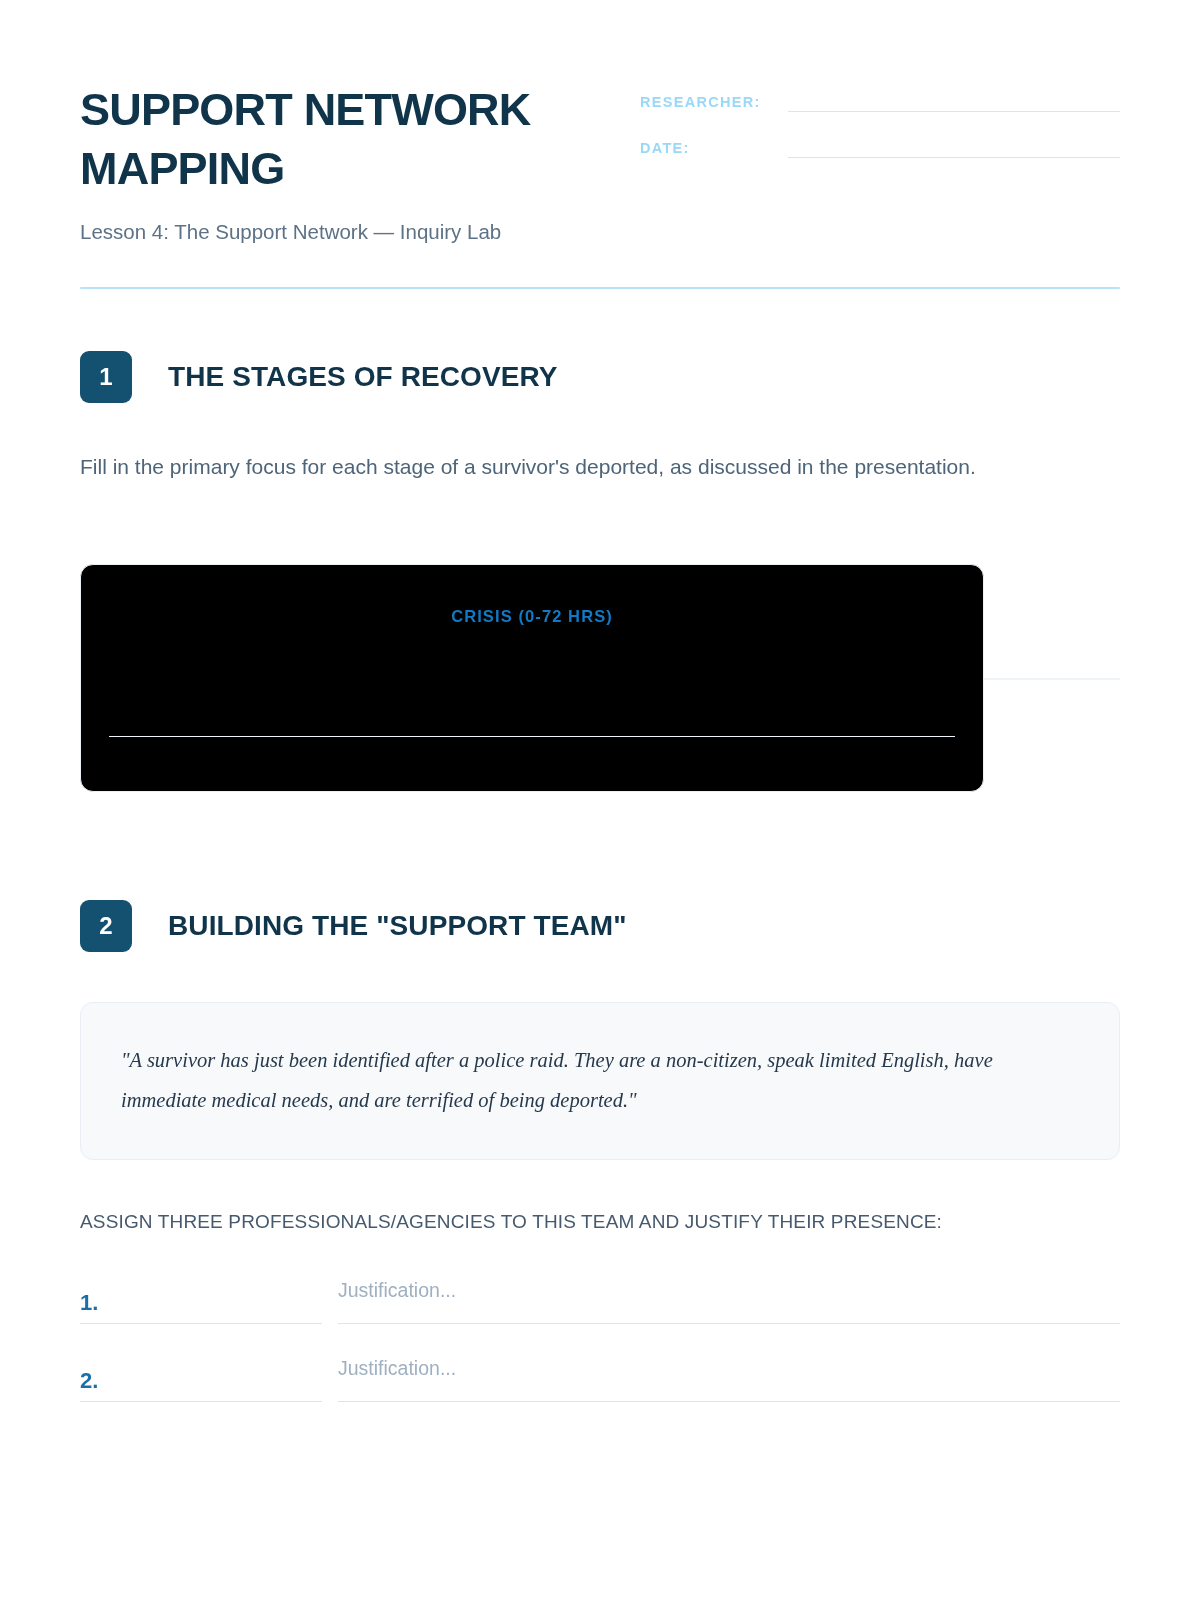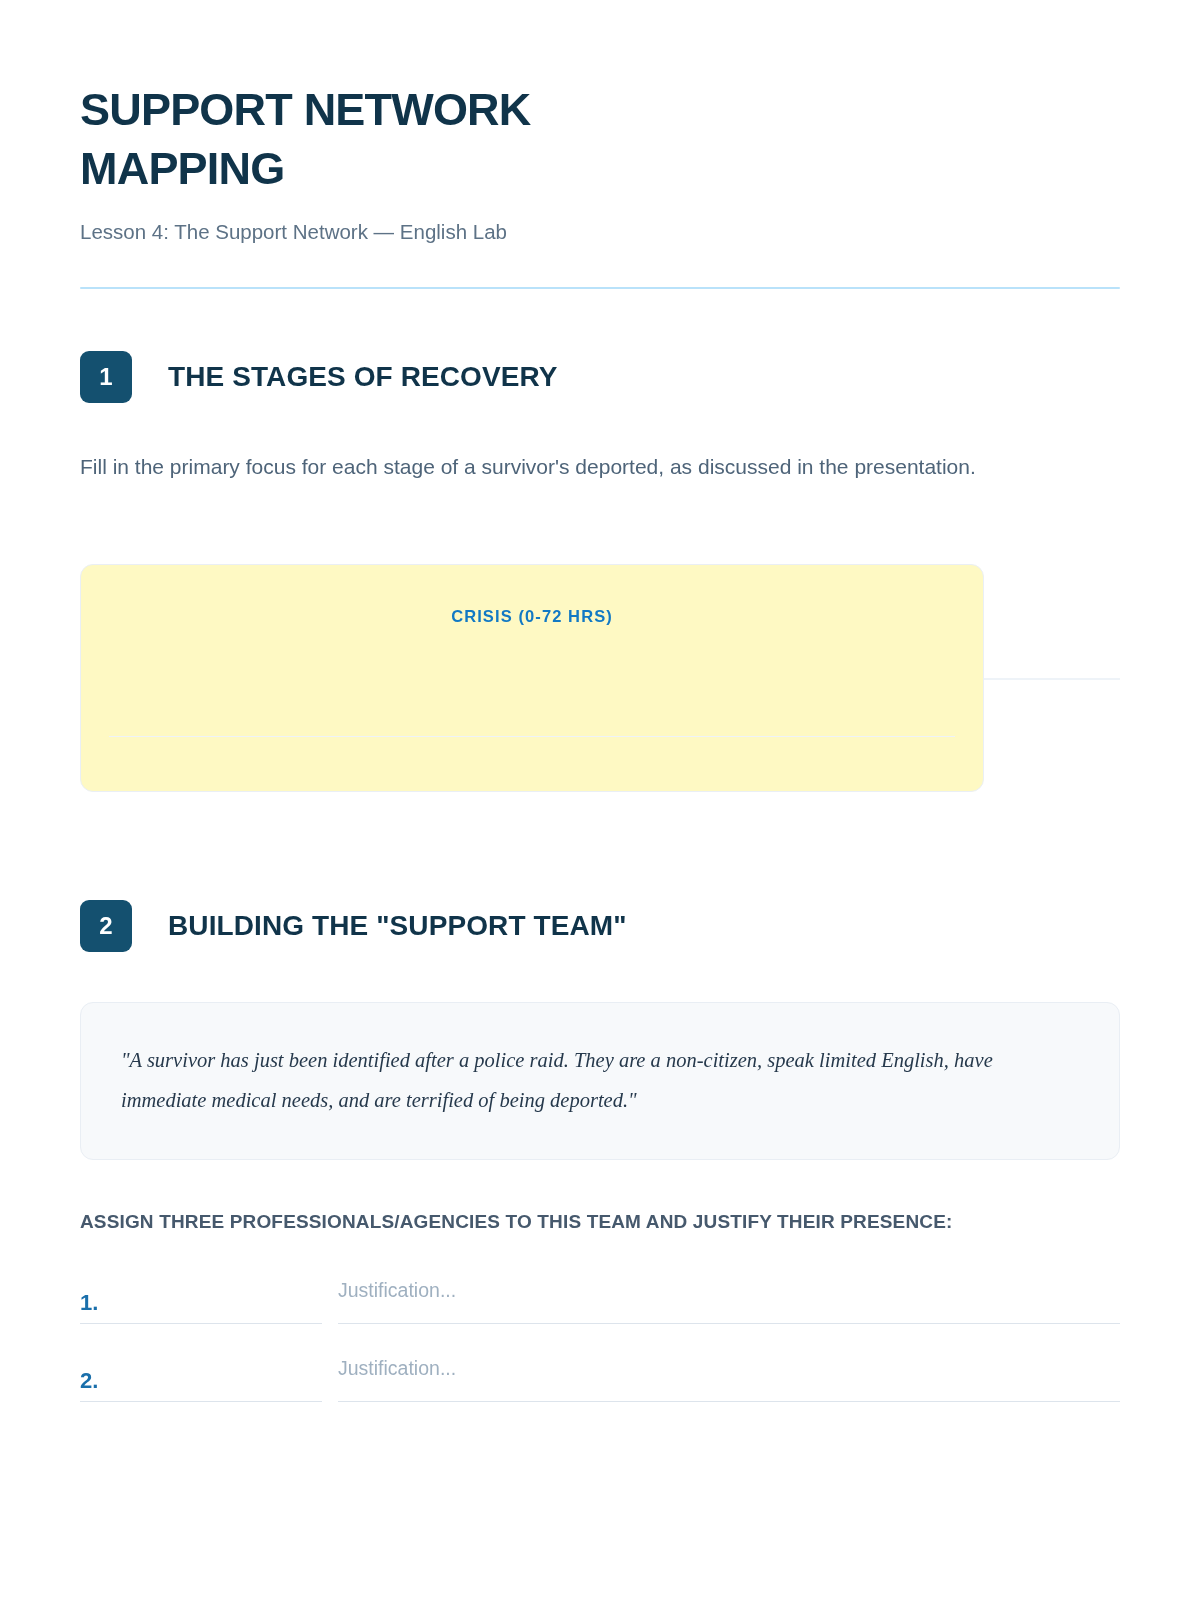--- a/index.html
+++ b/index.html
@@ -134,21 +134,21 @@
     display: flex;
     align-items: stretch;
     position: relative;
   }
 
   .stage-card {
     flex: 1;
     min-height: 228px;
     border: 1.6px solid #eaeff5;
     border-radius: 13px;
-    background: #fef9c3;
+    background: #000000;
     padding: 38px 28px 26px 28px;
     display: flex;
     flex-direction: column;
     position: relative;
     z-index: 2;
   }
 
   .stage-label {
     font-size: 16.5px;
     font-weight: 700;
@@ -195,21 +195,21 @@
     font-style: italic;
     font-size: 20.5px;
     line-height: 1.95;
     color: #26394c;
   }
 
   
   .assign-prompt {
     margin-top: 45px;
     font-size: 19px;
-    font-weight: 700;
+    font-weight: 400;
     letter-spacing: 0.15px;
     line-height: 1.75;
     color: #46596d;
     text-transform: uppercase;
     max-width: 980px;
   }
 
   .assign-list { margin-top: 30px; }
 
   .assign-row {
@@ -253,23 +253,33 @@
 </style>
 </head>
 <body>
 
 <div class="page">
 
   <div class="header">
 
     <div class="title-block">
       <h1 class="doc-title">SUPPORT NETWORK MAPPING</h1>
-      <div class="doc-subtitle">Lesson 4: The Support Network — English Lab</div>
-    </div>
-
+      <div class="doc-subtitle">Lesson 4: The Support Network — Inquiry Lab</div>
+    </div>
+
+    <div class="meta-block">
+      <div class="meta-row">
+        <span class="meta-label">RESEARCHER:</span>
+        <span class="meta-line"></span>
+      </div>
+      <div class="meta-row">
+        <span class="meta-label">DATE:</span>
+        <span class="meta-line"></span>
+      </div>
+    </div>
 
   </div>
 
   <div class="header-rule"></div>
 
   <div class="section">
 
     <div class="section-head">
       <div class="section-num">1</div>
       <div class="section-title">THE STAGES OF RECOVERY</div>

